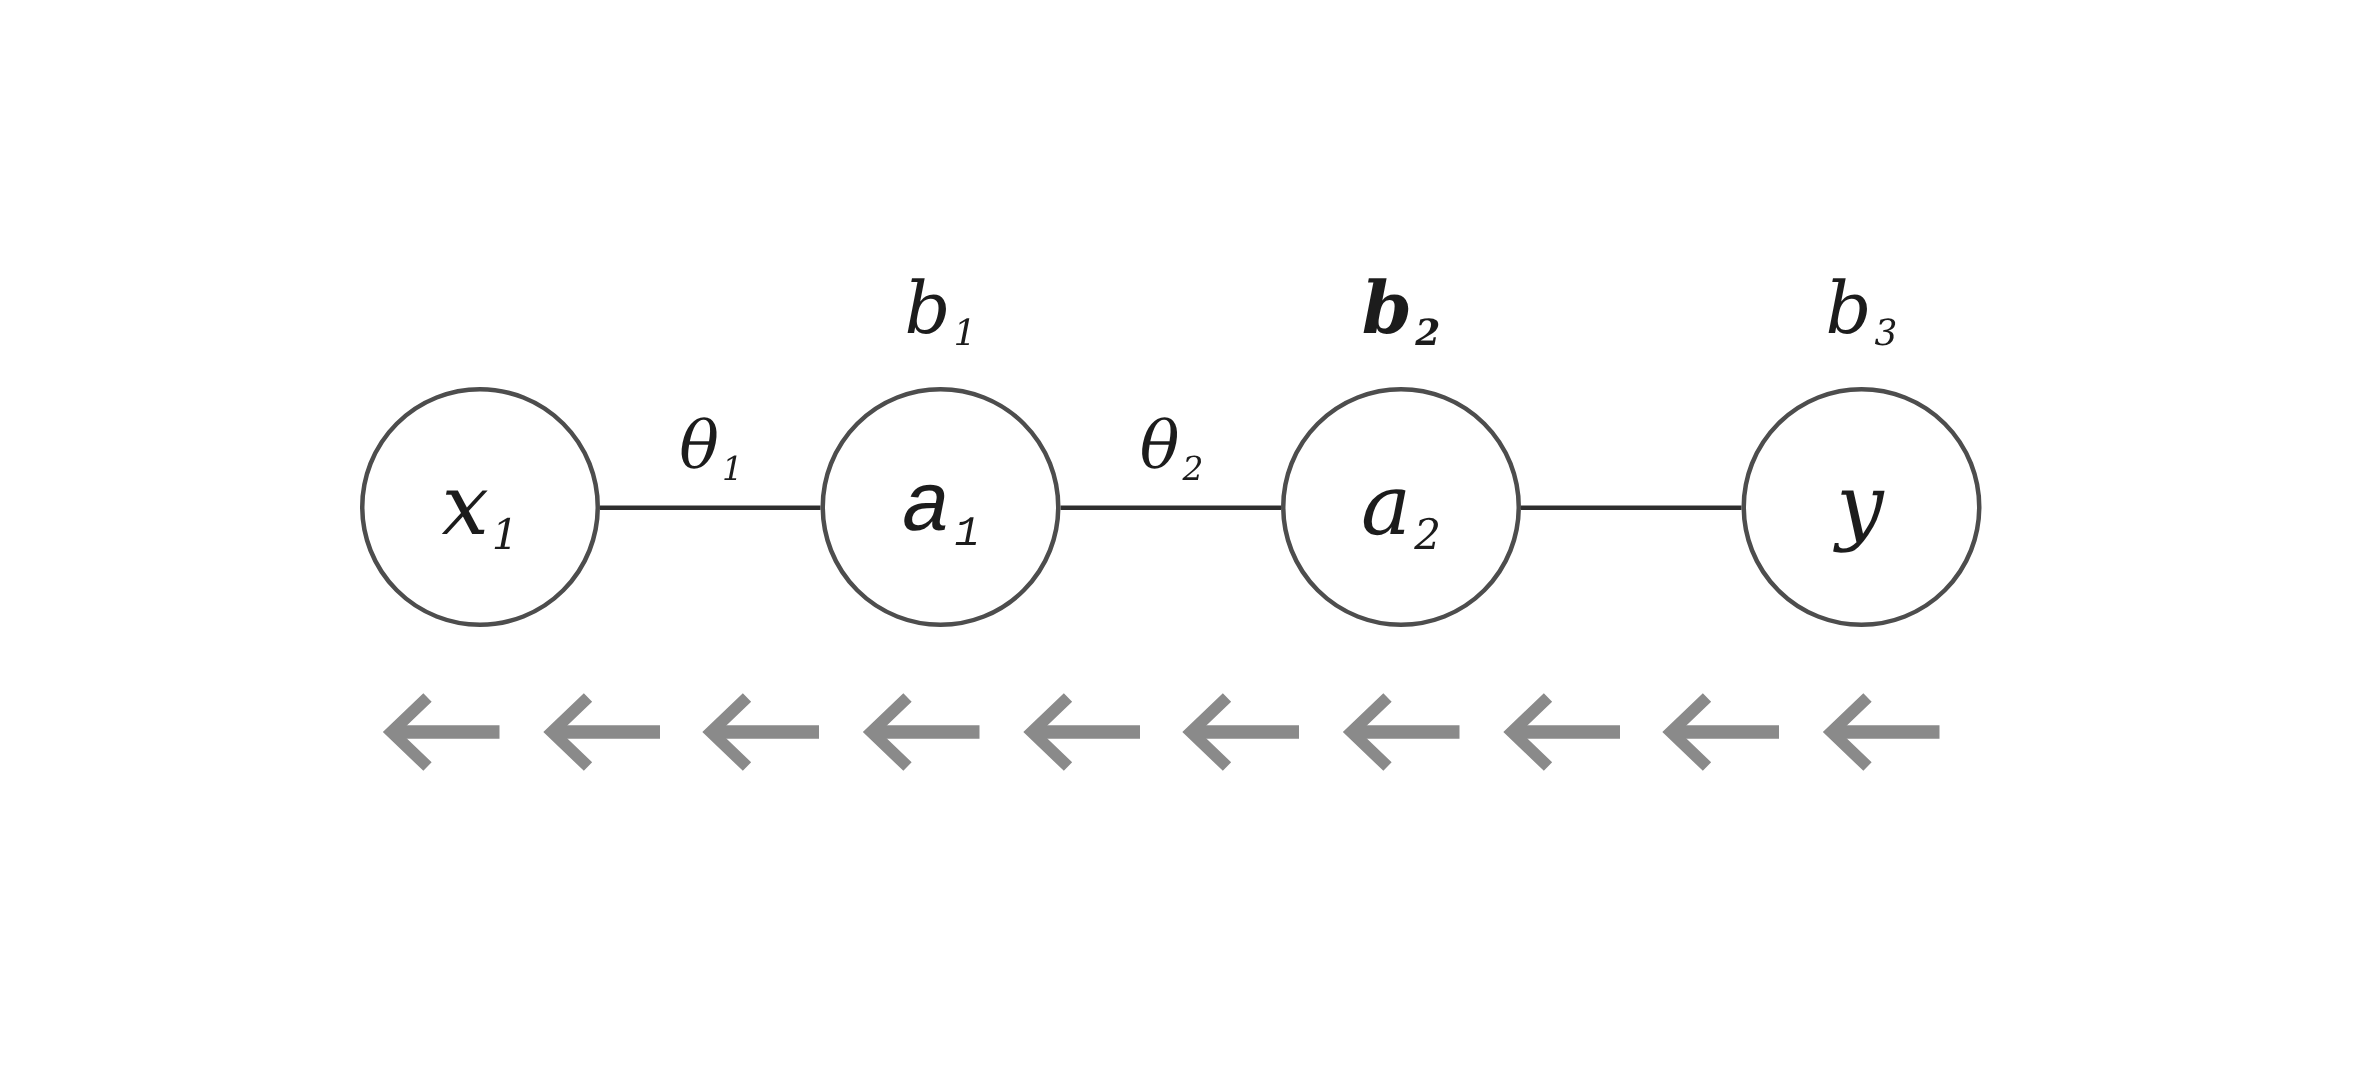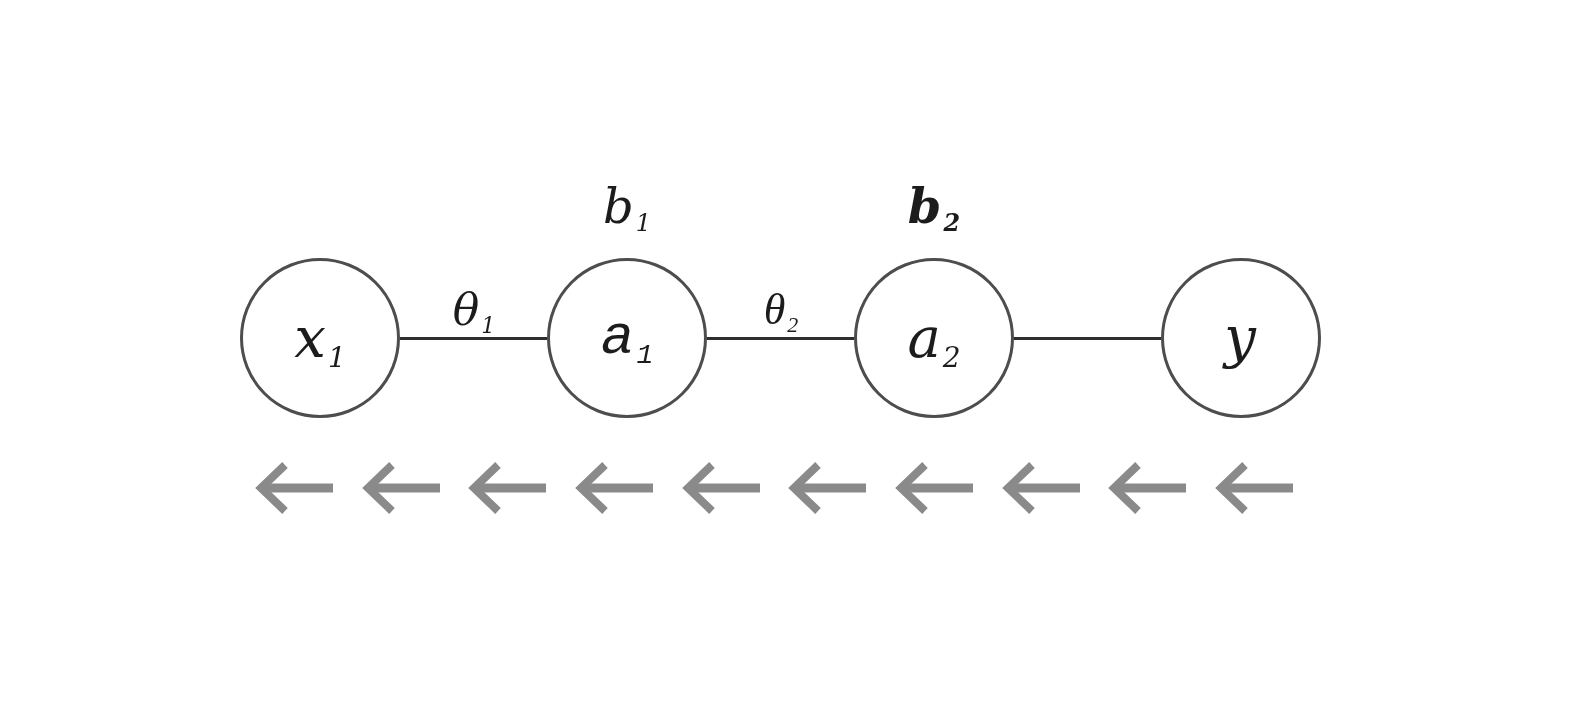--- a/index.html
+++ b/index.html
@@ -51,30 +51,30 @@
     background: var(--edge-line, #2e2e2e);
     top: 337px;
     z-index: 1;
   }
   .edge-0 { left: 400px;  width: 147px; }
   .edge-1 { left: 707px;  width: 147px; }
   .edge-2 { left: 1014px; width: 147px; }
   
   .theta {
     position: absolute;
-    top: 288px;
+    top: 276px;
     width: 160px;
     text-align: center;
     font-style: italic;
     font-size: 44px;
     line-height: 1;
     color: var(--label-text, #1c1c1c);
   }
   .t-0 { left: 394px; }
-  .t-1 { left: 701px; font-family: Liberation Serif, serif; }
+  .t-1 { left: 701px; }
   .t-2 { left: 1008px; }
   
   .bias {
     position: absolute;
     top: 182px;
     width: 160px;
     text-align: center;
     font-style: italic;
     font-size: 48px;
     line-height: 1;
@@ -94,20 +94,21 @@
   }
   .arrow { width: 80px; height: 52px; display: block; flex: 0 0 auto; }
 </style>
 </head>
 <body style="--background: #ffffff; --node-stroke: #4d4d4d; --edge-line: #2e2e2e; --label-text: #1c1c1c; --arrow: #8a8a8a;">
 
 <div class="canvas">
 
   <div class="bias b-0"><span>b</span><span class="sub">1</span></div>
   <div class="bias b-1"><span>b</span><span class="sub">2</span></div>
+  <div class="bias b-2"><span>b</span><span class="sub">3</span></div>
 
   <div class="edge edge-0"></div>
   <div class="edge edge-1"></div>
   <div class="edge edge-2"></div>
 
   <div class="theta t-0"><span>θ</span><span class="sub">1</span></div>
   <div class="theta t-1"><span>θ</span><span class="sub">2</span></div>
 
   <div class="node node-0">
     <span class="nlabel"><span>x</span><span class="sub">1</span></span>

